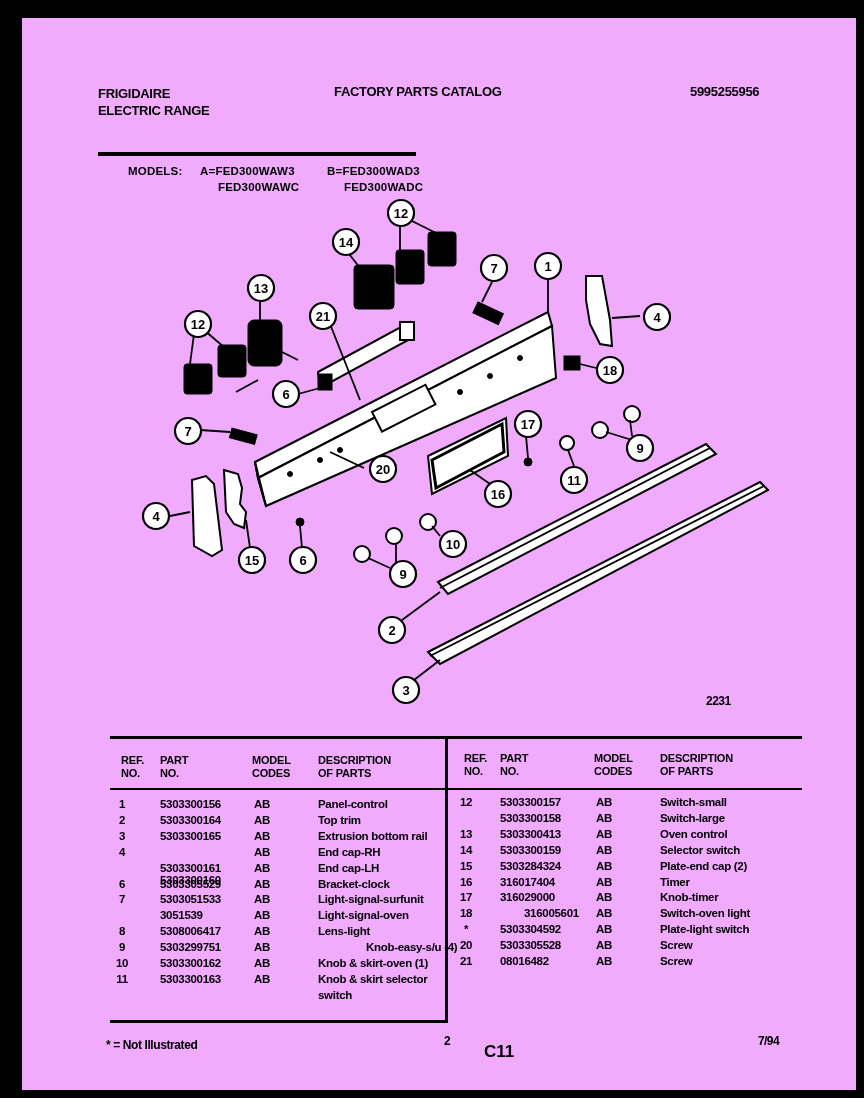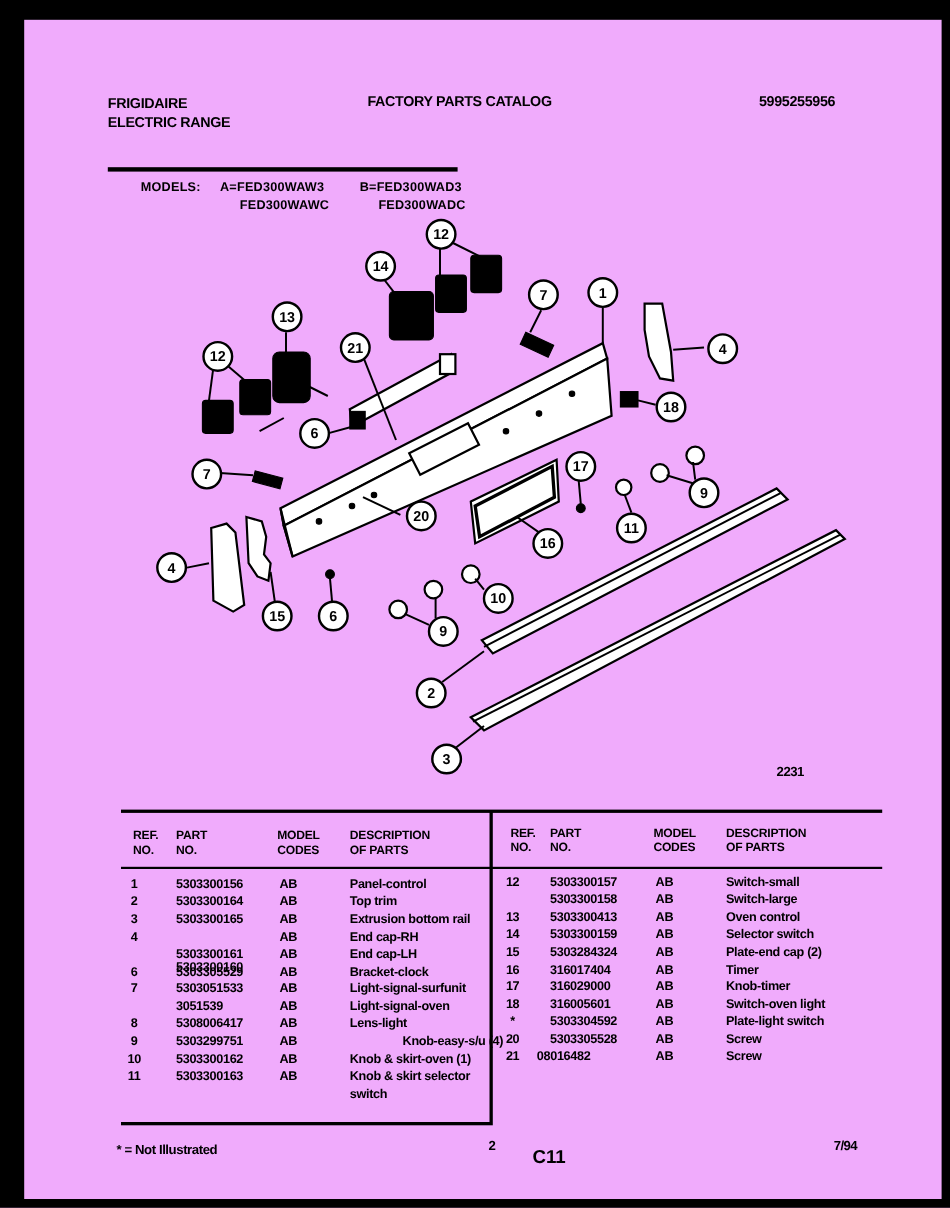--- a/index.html
+++ b/index.html
@@ -385,39 +385,39 @@
         <span class="abs" style="left: 638px; top: 0px; position: absolute;">Timer</span>
       </div>
       <div class="row" style="left: 0px; top: 873.4px;">
         <span class="ref" style="left: 432px; top: 0px; position: absolute;">17</span>
         <span class="abs" style="left: 478px; top: 0px; position: absolute;">316029000</span>
         <span class="abs" style="left: 574px; top: 0px; position: absolute;">AB</span>
         <span class="abs" style="left: 638px; top: 0px; position: absolute;">Knob-timer</span>
       </div>
       <div class="row" style="left: 0px; top: 889.3px;">
         <span class="ref" style="left: 432px; top: 0px; position: absolute;">18</span>
-        <span class="abs" style="left: 478px; top: 0px; position: absolute;">316005601</span>
+        <span class="abs" style="left: 502px; top: 0px; position: absolute;">316005601</span>
         <span class="abs" style="left: 574px; top: 0px; position: absolute;">AB</span>
         <span class="abs" style="left: 638px; top: 0px; position: absolute;">Switch-oven light</span>
       </div>
       <div class="row" style="left: 0px; top: 905.2px;">
         <span class="ref" style="left: 432px; top: 0px; position: absolute;">*</span>
         <span class="abs" style="left: 478px; top: 0px; position: absolute;">5303304592</span>
         <span class="abs" style="left: 574px; top: 0px; position: absolute;">AB</span>
         <span class="abs" style="left: 638px; top: 0px; position: absolute;">Plate-light switch</span>
       </div>
       <div class="row" style="left: 0px; top: 921.1px;">
         <span class="ref" style="left: 432px; top: 0px; position: absolute;">20</span>
         <span class="abs" style="left: 478px; top: 0px; position: absolute;">5303305528</span>
         <span class="abs" style="left: 574px; top: 0px; position: absolute;">AB</span>
         <span class="abs" style="left: 638px; top: 0px; position: absolute;">Screw</span>
       </div>
       <div class="row" style="left: 0px; top: 937px;">
         <span class="ref" style="left: 432px; top: 0px; position: absolute;">21</span>
-        <span class="abs" style="left: 466px; top: 0px; position: absolute;">08016482</span>
+        <span class="abs" style="left: 478px; top: 0px; position: absolute;">08016482</span>
         <span class="abs" style="left: 574px; top: 0px; position: absolute;">AB</span>
         <span class="abs" style="left: 638px; top: 0px; position: absolute;">Screw</span>
       </div>
     </div>
 
   <div class="abs foot" style="left:84px; top:1020px; letter-spacing:-0.4px;">* = Not Illustrated</div>
   <div class="abs foot" style="left:422px; top:1016px;">2</div>
   <div class="abs" style="left:462px; top:1024px; font-weight:bold; font-size:17px;">C11</div>
   <div class="abs foot" style="left:736px; top:1016px; letter-spacing:-0.6px;">7/94</div>
 </div>

